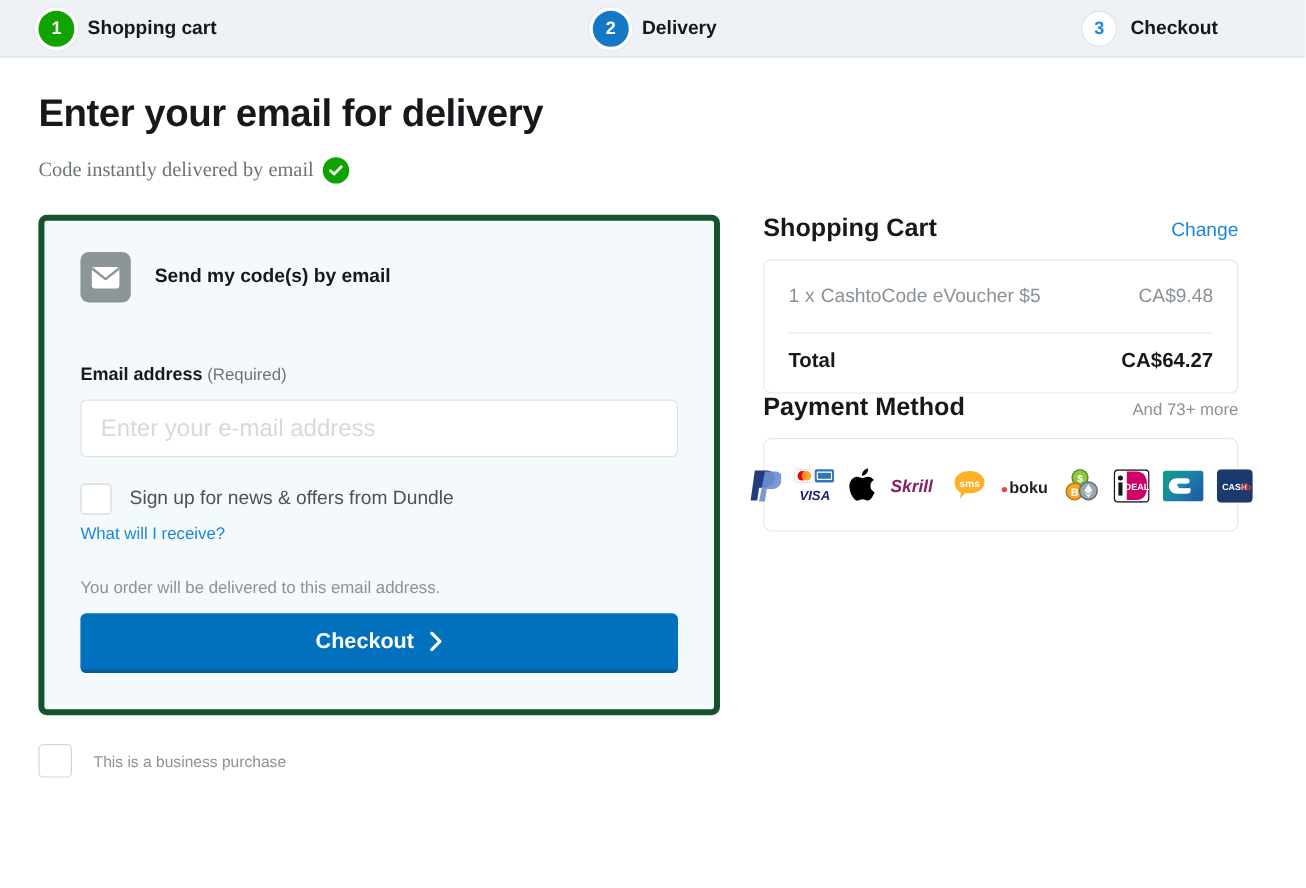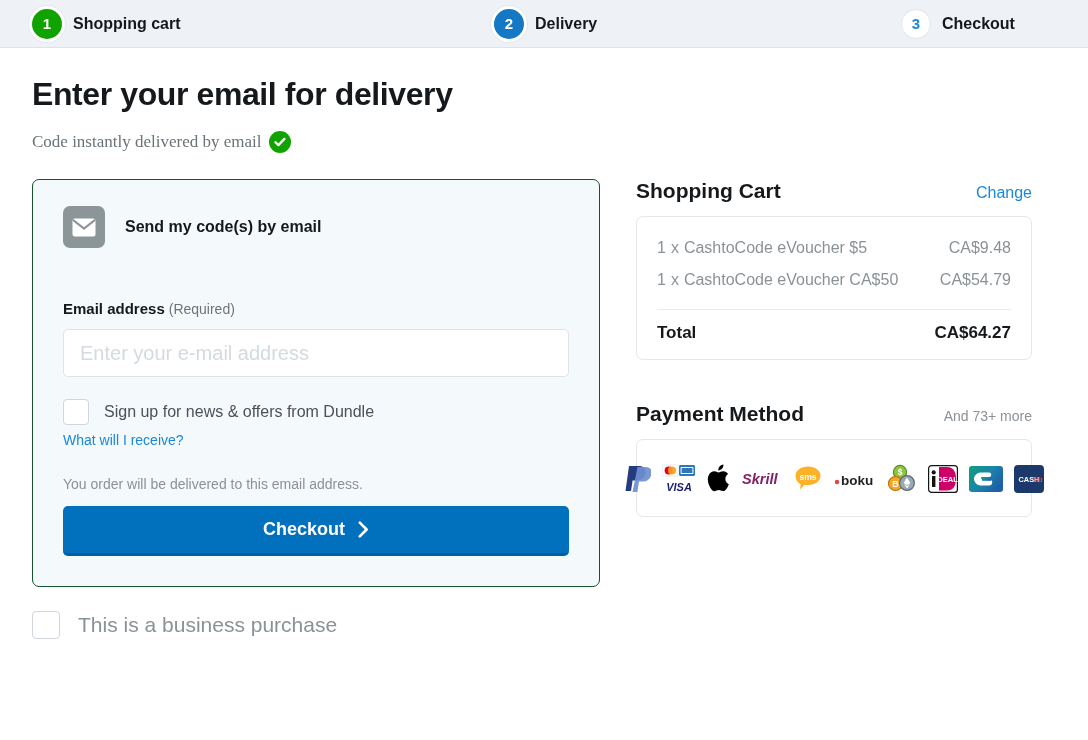--- a/index.html
+++ b/index.html
@@ -101,21 +101,21 @@
     display: flex;
     align-items: flex-start;
     gap: 36px;
     margin-top: 26px;
   }
   .col-left { width: 568px; flex: 0 0 568px; }
   .col-right { width: 396px; flex: 0 0 396px; }
 
   
   .email-card {
-    border: 1px solid #14532d;
+    border: 5px solid #14532d;
     border-radius: 7px;
     background: #f4f9fc;
     padding: 26px 30px 30px 30px;
   }
   .method-row {
     display: flex;
     align-items: center;
     gap: 20px;
   }
   .envelope-icon {
@@ -211,21 +211,21 @@
 
   
   .business-row {
     display: flex;
     align-items: center;
     gap: 18px;
     margin-top: 24px;
   }
   .business-row .cbox { width: 28px; height: 28px; }
   .business-label {
-    font-size: 21px;
+    font-size: 13px;
     color: #8a9298;
   }
 
   
   .panel-head {
     display: flex;
     align-items: baseline;
     justify-content: space-between;
     margin-bottom: 13px;
   }
@@ -278,21 +278,21 @@
   }
   .payments-box { margin-top: 0; }
   .pay-icons {
     display: flex;
     align-items: center;
     gap: 11px;
     justify-content: center;
     height: 42px;
   }
   .pay-icons svg { display: block; flex: 0 0 auto; }
-  .section-gap { margin-top: 42px; }
+  .section-gap { }
 </style>
 </head>
 <body>
 
 <div class="stepper">
   <div class="step s1">
     <div class="step-badge done">1</div>
     <div class="step-label">Shopping cart</div>
   </div>
   <div class="step s2">
@@ -372,24 +372,20 @@
         <a class="panel-action">Change</a>
       </div>
 
       <div class="panel-box">
 
         <div class="cart-line">
           <span class="name"><span class="qty">1</span><span class="qty">x</span><span>CashtoCode eVoucher $5</span></span>
           <span class="price">CA$9.48</span>
         </div>
 
-        <div class="cart-line">
-          <span class="name"><span class="qty">1</span><span class="qty">x</span><span>CashtoCode eVoucher CA$50</span></span>
-          <span class="price">CA$54.79</span>
-        </div>
 
         <div class="cart-sep"></div>
 
         <div class="cart-total">
           <span>Total</span>
           <span>CA$64.27</span>
         </div>
 
       </div>
 

